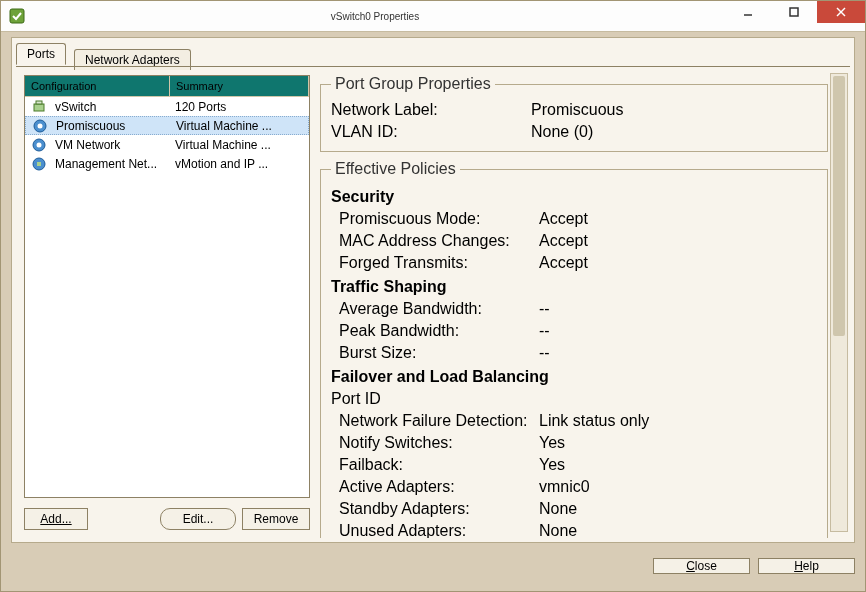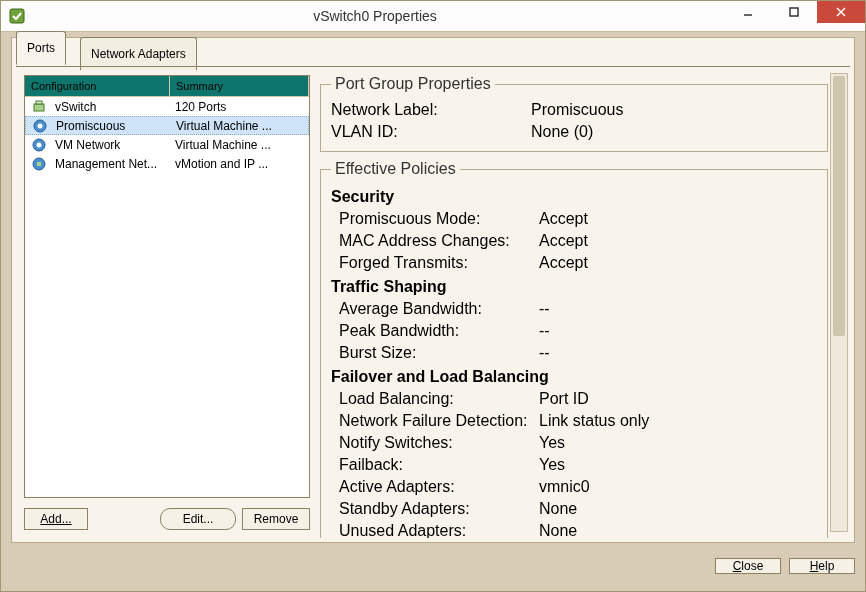--- a/index.html
+++ b/index.html
@@ -28,21 +28,21 @@
   .titlebar .app-icon {
     width: 16px;
     height: 16px;
     margin-left: 8px;
     display: inline-block;
   }
   .titlebar .title {
     flex: 1;
     text-align: center;
     color: #333;
-    font-size: 14px;
+    font-size: 10px;
   }
   .titlebar .win-controls {
     display: flex;
     height: 100%;
   }
   .titlebar .win-btn {
     width: 46px;
     height: 22px;
     display: flex;
     align-items: center;
@@ -67,26 +67,26 @@
     box-sizing: border-box;
   }
   .tabs-bar {
     height: 24px;
     display: flex;
     align-items: flex-end;
     padding-left: 4px;
     padding-top: 2px;
   }
   .tab {
-    padding: 9px 10px;
+    padding: 3px 10px;
     border: 1px solid #8d8164;
     border-bottom: none;
     border-radius: 3px 3px 0 0;
     background: #f8f4ec;
-    margin-right: 14px;
+    margin-right: 8px;
     position: relative;
     top: 1px;
     font-size: 12px;
   }
   .tab.active {
     background: #f8f4ec;
     z-index: 2;
     border-bottom: 1px solid #f8f4ec;
   }
   .tab.inactive {
@@ -232,21 +232,21 @@
   .footer {
     position: absolute;
     left: 10px; right: 10px; bottom: 8px;
     height: 34px;
     display: flex;
     justify-content: flex-end;
     align-items: center;
     gap: 8px;
   }
   .footer .btn {
-    width: 66px;
+    width: 97px;
     padding: 0 0;
   }
   .underline-first::first-letter { text-decoration: underline; }
 </style>
 </head>
 <body>
 
 <div class="window">
 
   <div class="titlebar">
@@ -381,21 +381,20 @@
               <div class="label indent">Peak Bandwidth:</div>
               <div class="value">--</div>
             </div>
           <div class="prop-row">
               <div class="label indent">Burst Size:</div>
               <div class="value">--</div>
             </div>
 
           <div class="section-head">Failover and Load Balancing</div>
           <div class="prop-row">
-              <div class="label indent">Load Balancing:</div>
               <div class="value">Port ID</div>
             </div>
           <div class="prop-row">
               <div class="label indent">Network Failure Detection:</div>
               <div class="value">Link status only</div>
             </div>
           <div class="prop-row">
               <div class="label indent">Notify Switches:</div>
               <div class="value">Yes</div>
             </div>

